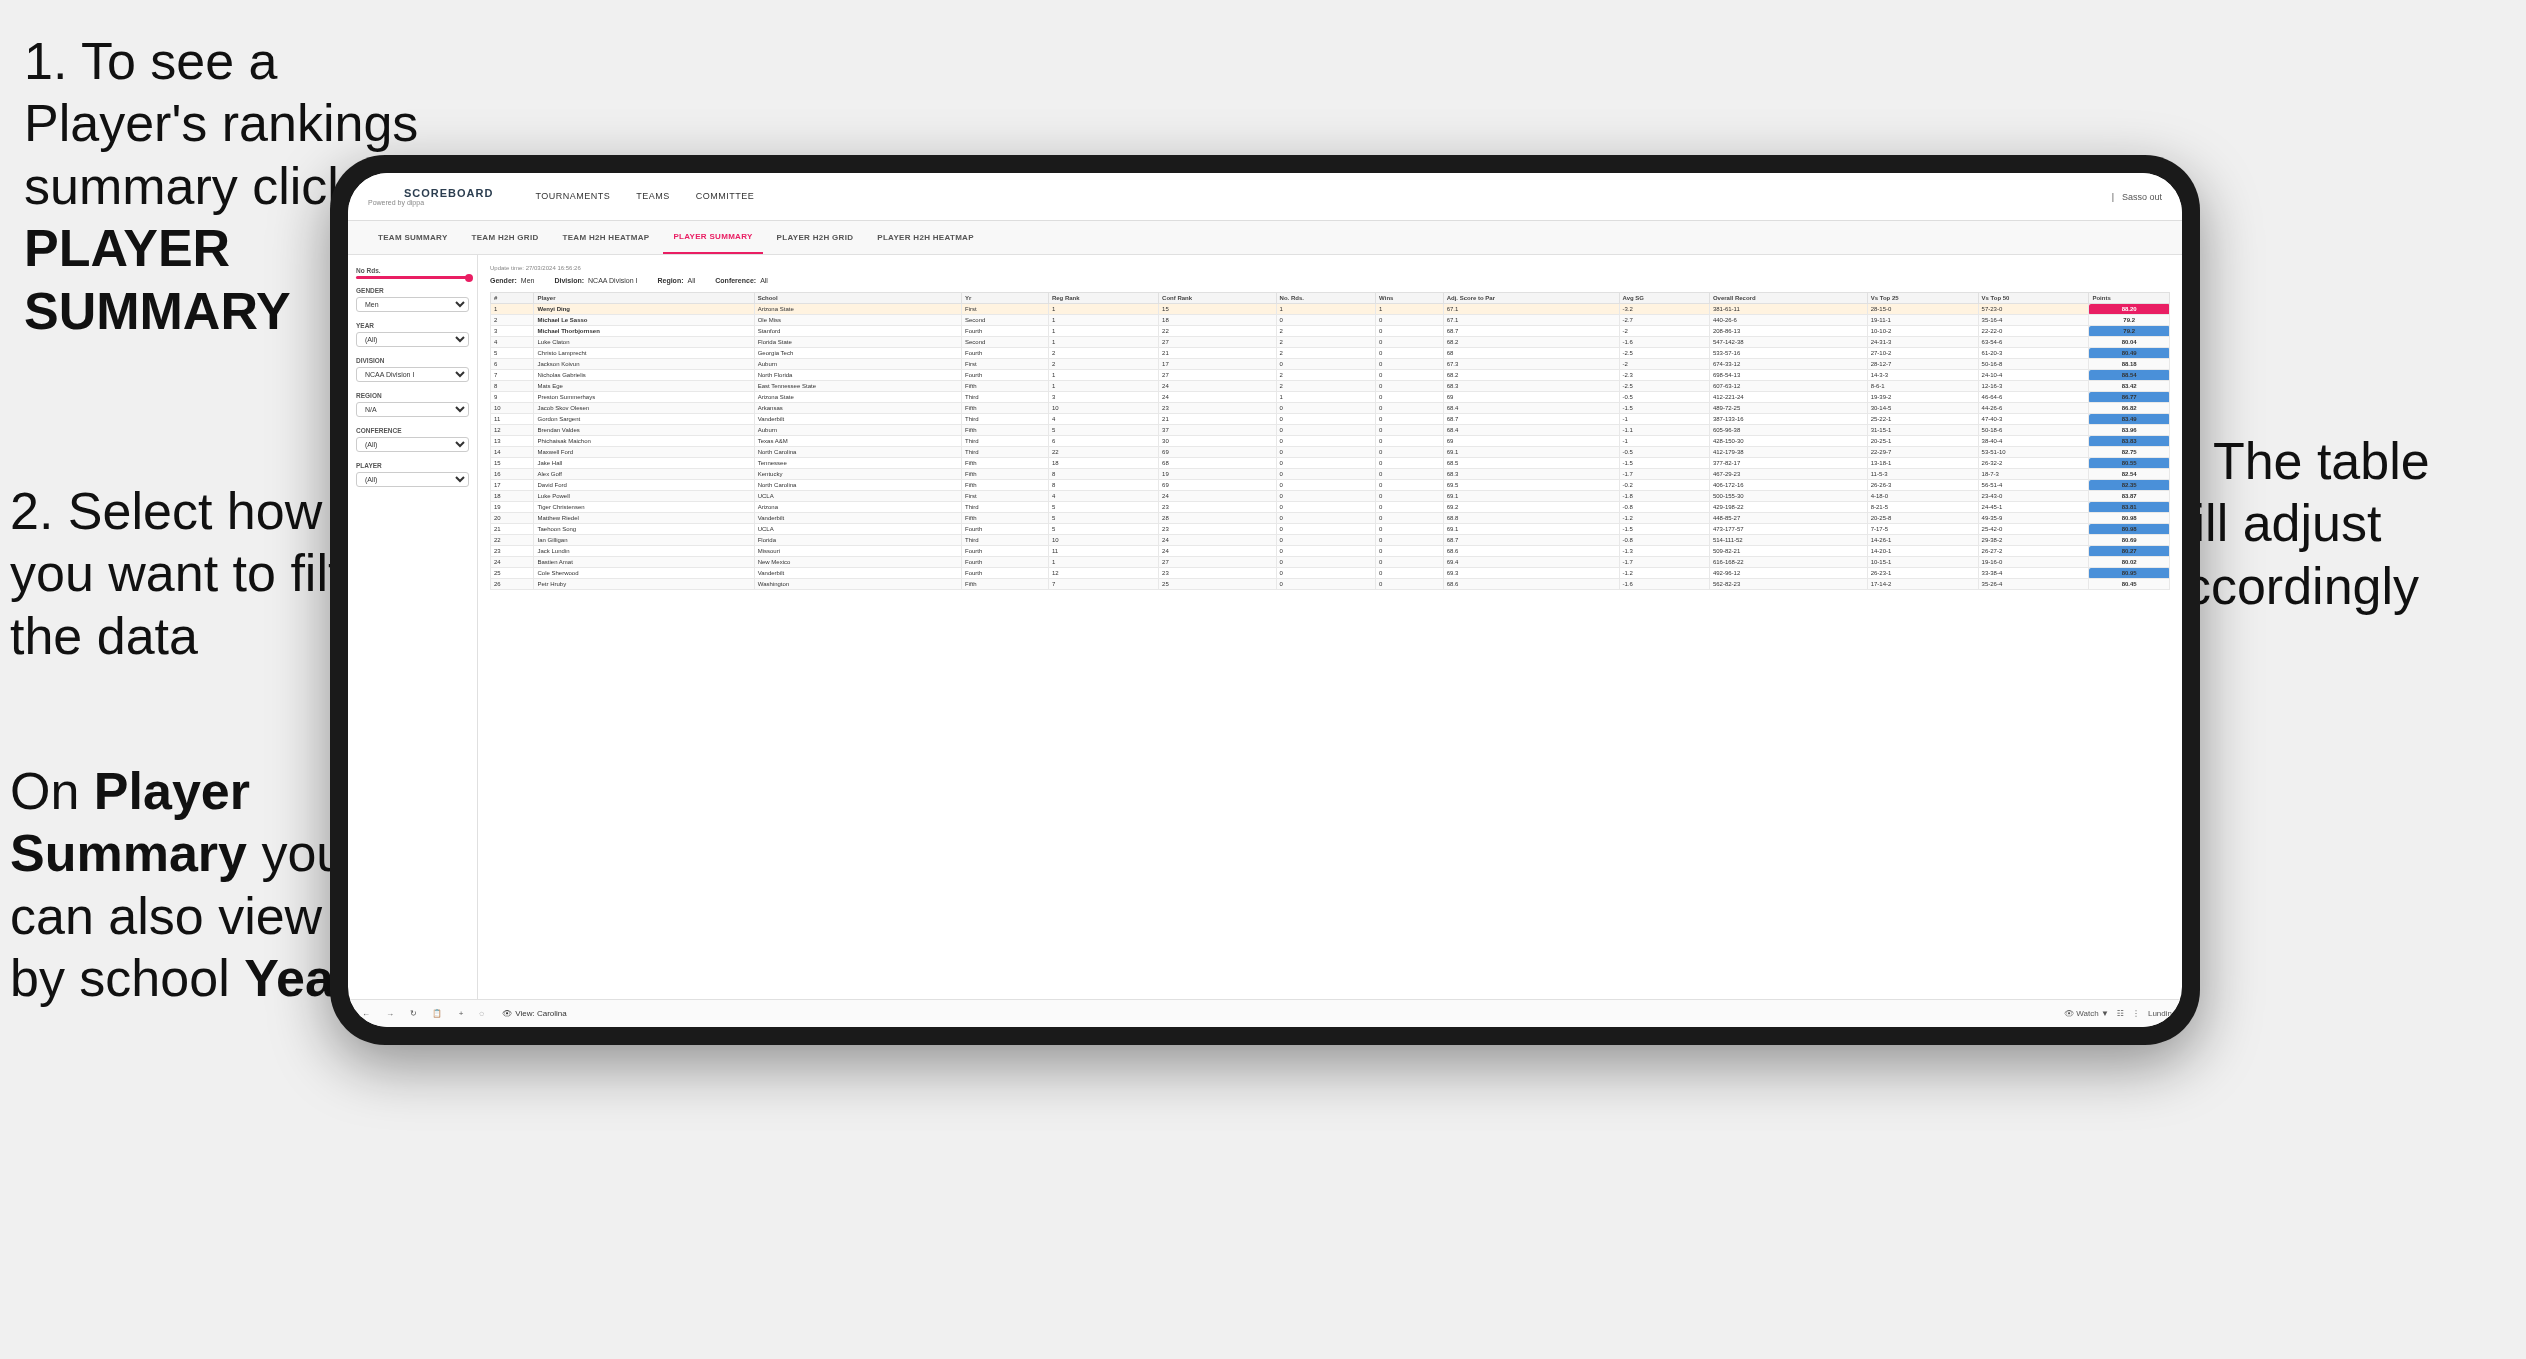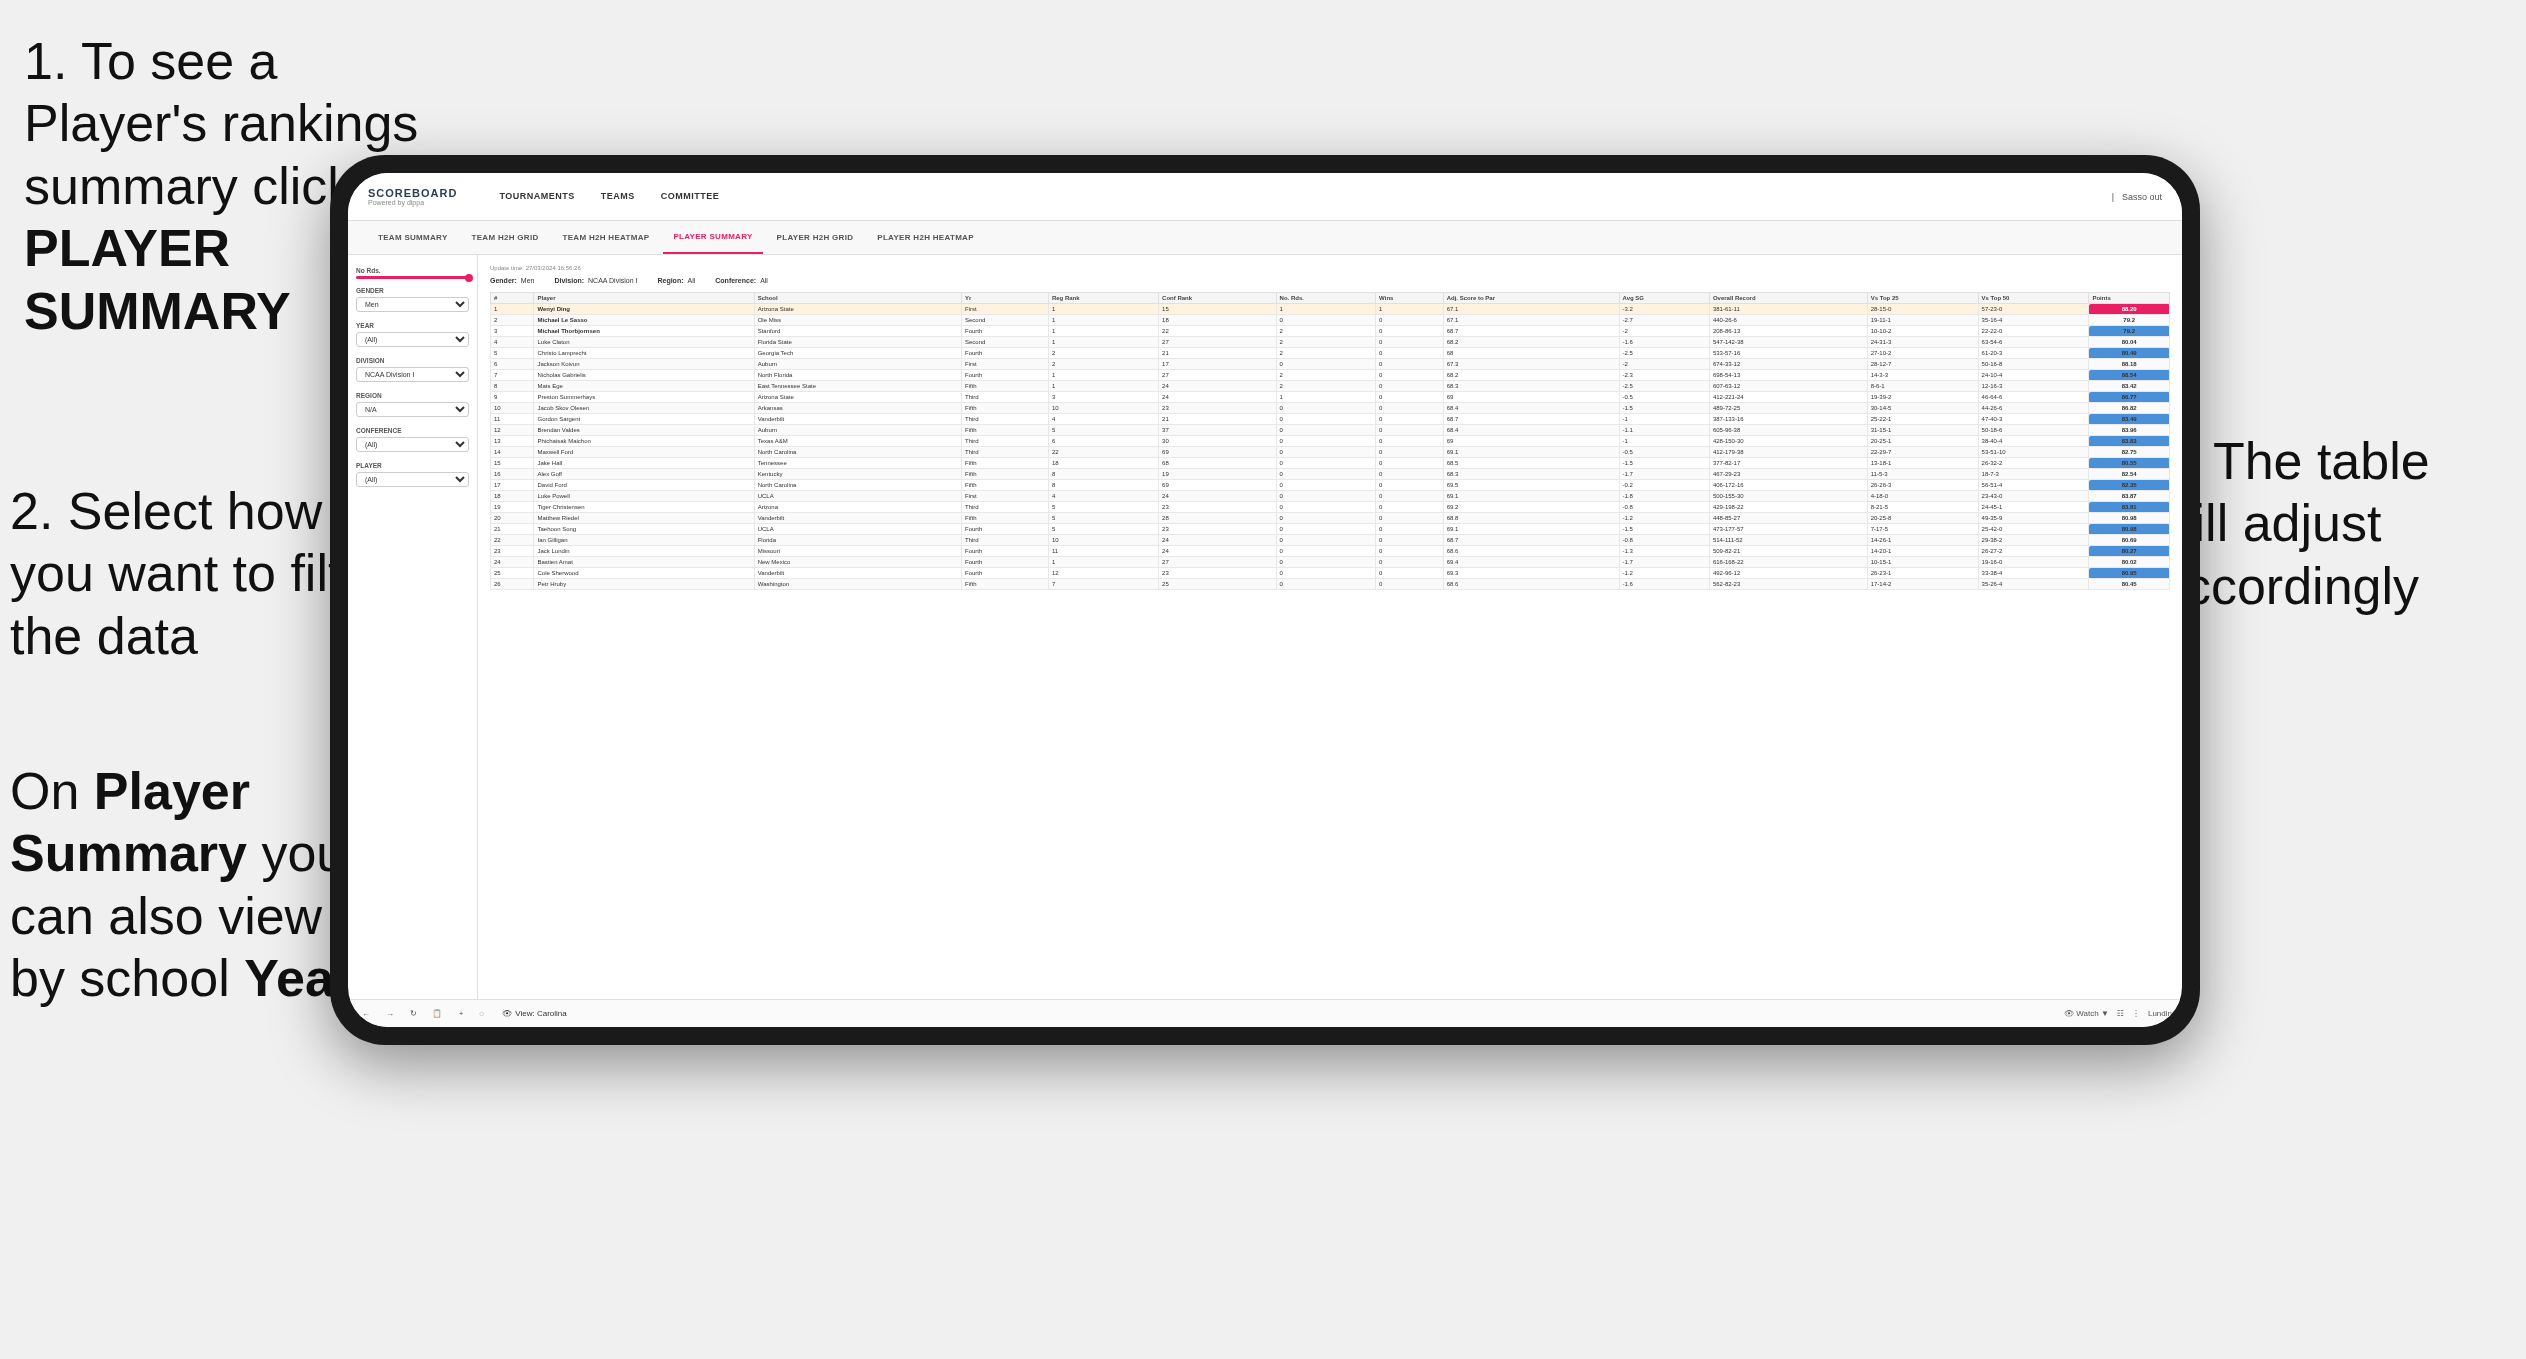--- a/index.html
+++ b/index.html
@@ -94,33 +94,34 @@
       display: flex;
       flex-direction: column;
       margin-right: 30px;
     }
     .nav-logo-title {
       font-size: 11px;
       font-weight: 900;
       letter-spacing: 1px;
       color: #2c3e50;
       text-transform: uppercase;
+      margin-left: 36px;
     }
     .nav-logo-sub {
       font-size: 7px;
       color: #888;
     }
     .nav-items {
       display: flex;
       gap: 2px;
       flex: 1;
     }
     .nav-item {
       font-size: 9px;
-      font-weight: 700;
+      font-weight: 400;
       color: #333;
       padding: 0 12px;
       height: 48px;
       display: flex;
       align-items: center;
       cursor: pointer;
       text-transform: uppercase;
       letter-spacing: 0.5px;
       border-bottom: 2px solid transparent;
     }

